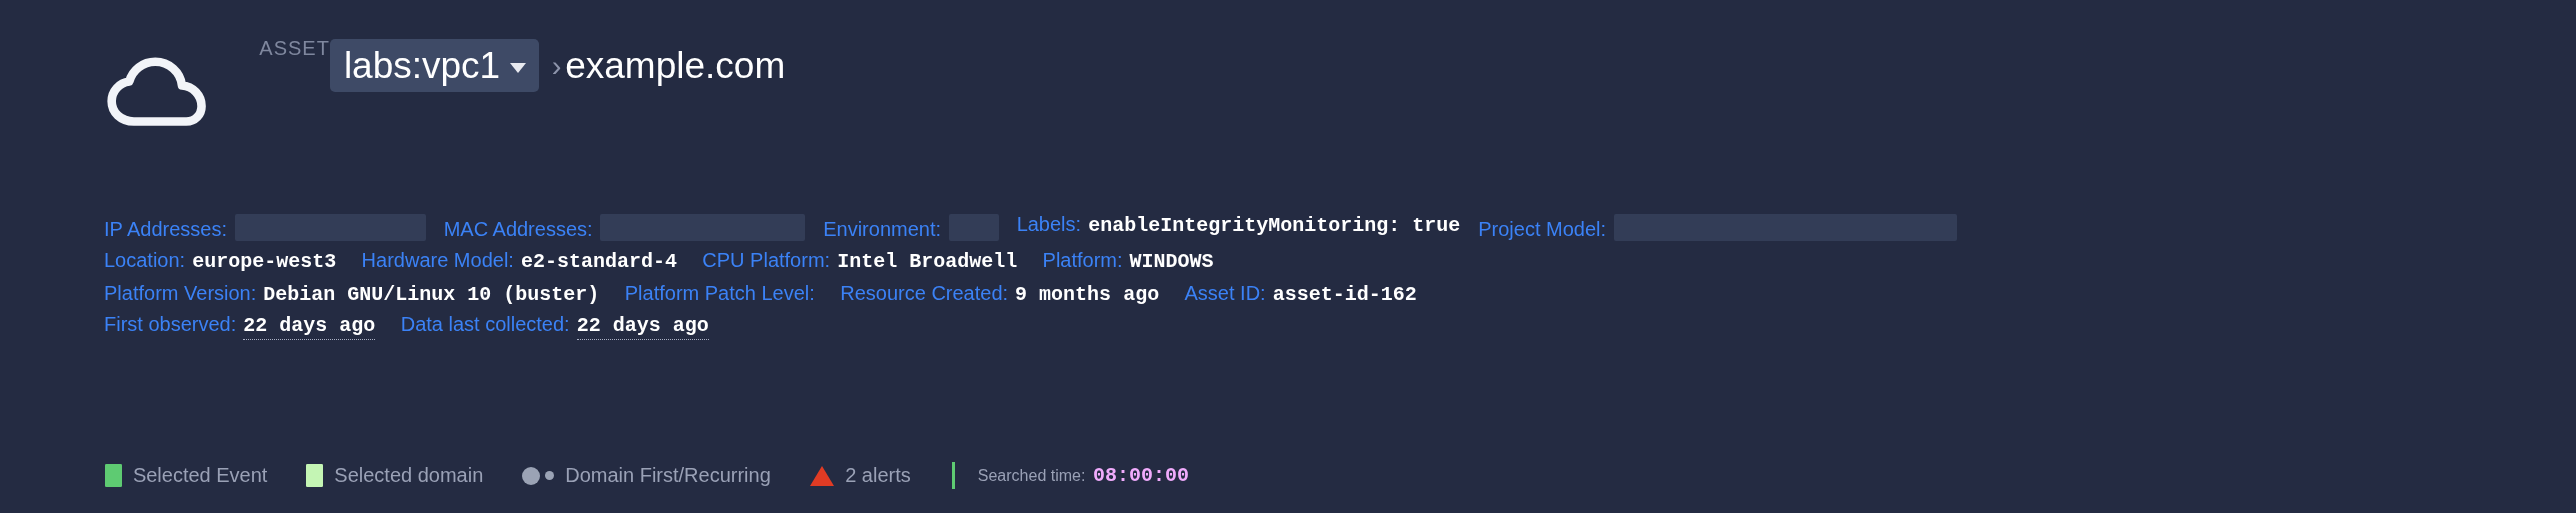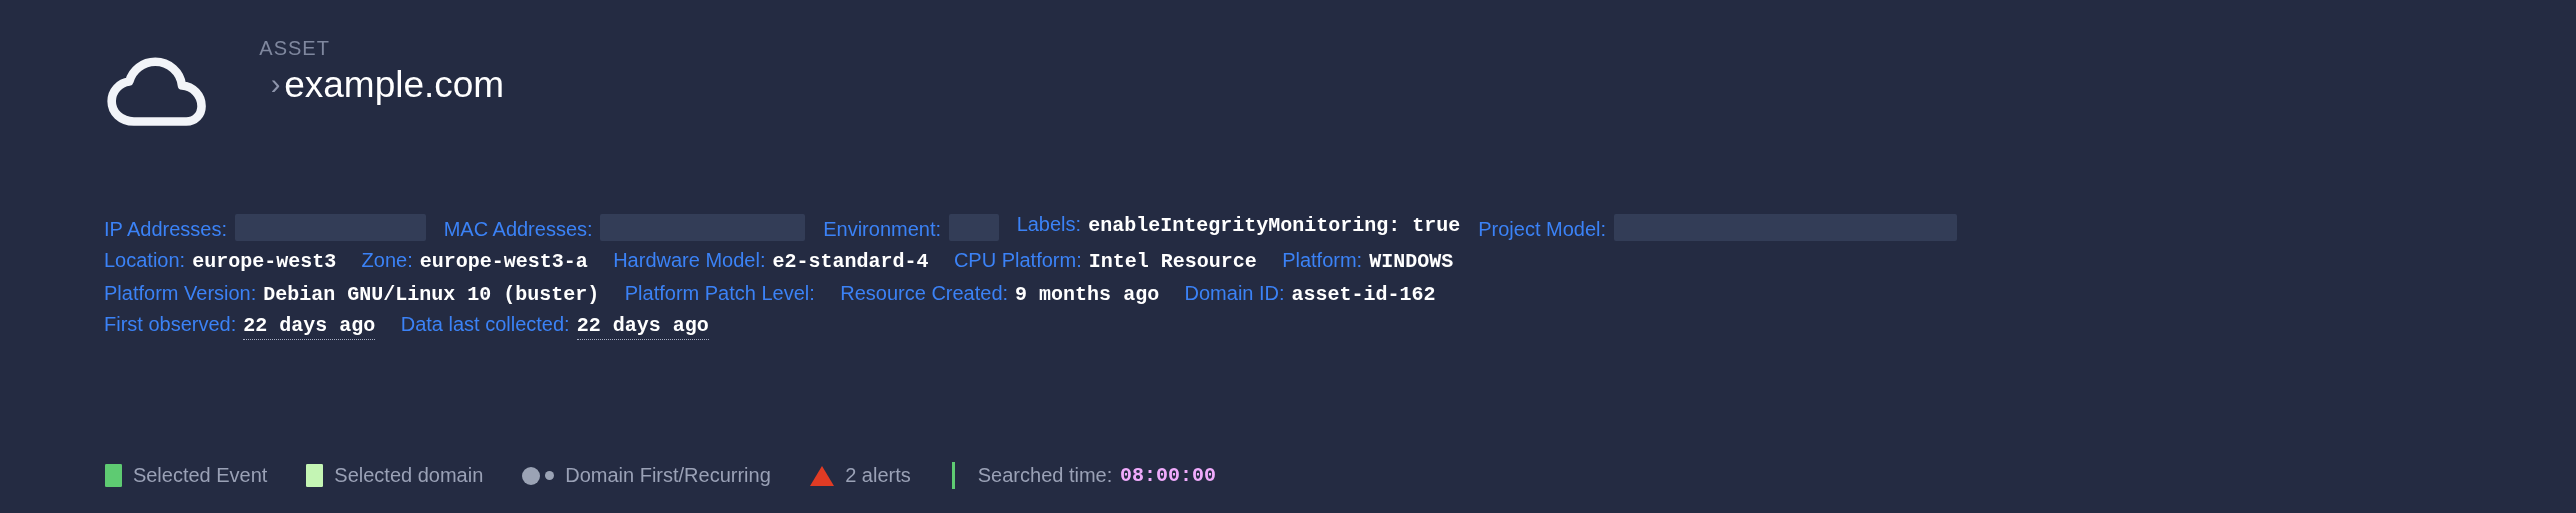--- a/index.html
+++ b/index.html
@@ -45,21 +45,21 @@
     align-items: center;
     justify-content: center;
   }
   .cloud-icon-wrap svg { display: block; }
 
   .title-block {
     position: absolute;
     left: 258px;
     top: 38px;
     display: flex;
-    flex-direction: column;
+    flex-direction: row;
     align-items: flex-start;
   }
 
   .asset-kicker {
     font-size: 20px;
     letter-spacing: 1px;
     color: #7f879e;
     font-weight: 400;
     line-height: 21.6px;
     margin: 0 0 3.8px 1.3px;
@@ -224,21 +224,21 @@
 
   .legend-divider {
     width: 2.5px;
     height: 27px;
     background: #5ecb72;
     margin: 0 23px 0 2.5px;
     flex: none;
   }
 
   .searched-label {
-    font-size: 20px;
+    font-size: 16px;
     line-height: 23px;
     color: #9aa1b6;
     font-family: "Liberation Sans", sans-serif;
   }
   .searched-value {
     font-size: 20px;
     line-height: 23px;
     color: #f0abfc;
     font-weight: 700;
     font-family: "Liberation Mono", monospace;
@@ -257,20 +257,24 @@
         <path d="M17.5 40.5 C9.2 40.5 3.5 34.8 3.5 27.8 C3.5 21.4 8.3 16.2 14.6 15.4
                  C16.5 8.2 23.1 3.0 30.9 3.0 C39.6 3.0 46.8 9.5 47.7 17.9
                  C54.6 18.4 60.0 24.0 60.0 30.9 C60.0 36.2 56.0 40.5 50.4 40.5 Z" stroke="#f2f4f8" stroke-width="5.4" stroke-linejoin="round" fill="none"></path>
       </svg>
     </div>
 
     <div class="title-block">
       <div class="asset-kicker">ASSET</div>
 
       <div class="title-row">
+        <div class="scope-pill">
+          <span class="scope-pill-label">labs:vpc1</span>
+          <span class="caret"></span>
+        </div>
         <span class="crumb-sep">›</span>
         <span class="crumb-host">example.com</span>
       </div>
     </div>
   </div>
 
   <div class="meta">
 
     <div class="meta-row r1">
       <span class="field tight">
@@ -294,51 +298,47 @@
         <span class="redact proj"></span>
       </span>
     </div>
 
     <div class="meta-row">
       <span class="field">
         <span class="f-label">Location:</span>
         <span class="f-value">europe-west3</span>
       </span>
       <span class="field">
-        <span class="f-label">Zone:</span>
-        <span class="f-value">europe-west3-a</span>
-      </span>
-      <span class="field">
         <span class="f-label">Hardware Model:</span>
         <span class="f-value">e2-standard-4</span>
       </span>
       <span class="field">
         <span class="f-label">CPU Platform:</span>
-        <span class="f-value">Intel Resource</span>
+        <span class="f-value">Intel Broadwell</span>
       </span>
       <span class="field">
         <span class="f-label">Platform:</span>
         <span class="f-value">WINDOWS</span>
       </span>
     </div>
 
     <div class="meta-row">
       <span class="field">
         <span class="f-label">Platform Version:</span>
         <span class="f-value">Debian GNU/Linux 10 (buster)</span>
       </span>
       <span class="field">
         <span class="f-label">Platform Patch Level:</span>
       </span>
       <span class="field">
         <span class="f-label">Resource Created:</span>
         <span class="f-value">9 months ago</span>
       </span>
       <span class="field">
-        <span class="f-label">Domain ID:</span>
+        <span class="f-label">Asset ID:</span>
         <span class="f-value">asset-id-162</span>
       </span>
     </div>
 
     <div class="meta-row">
       <span class="field">
         <span class="f-label">First observed:</span>
         <span class="f-value dotted">22 days ago</span>
       </span>
       <span class="field">

